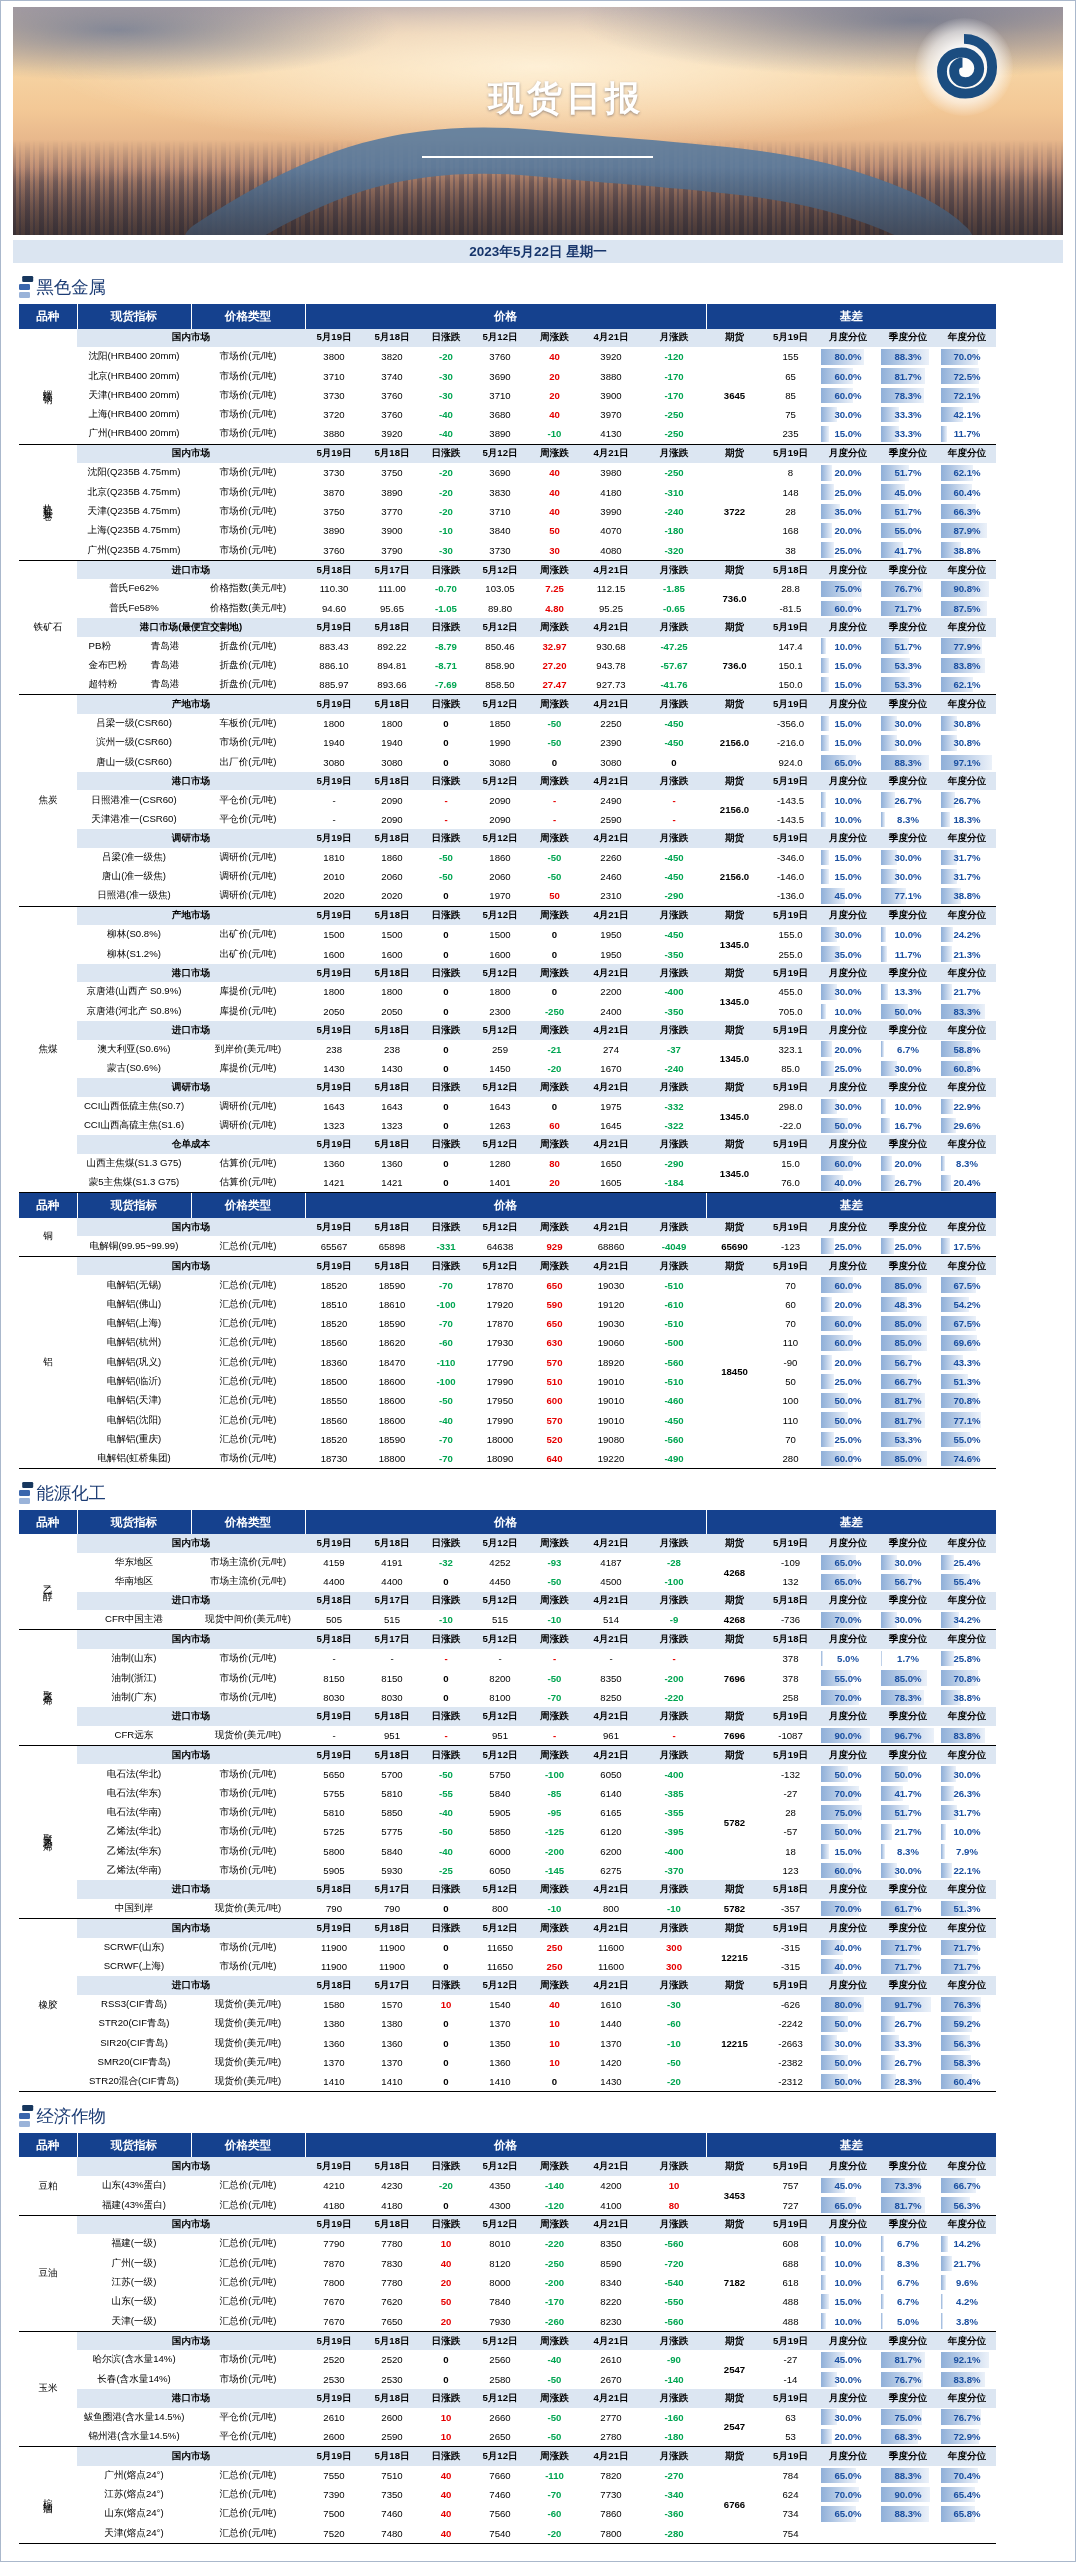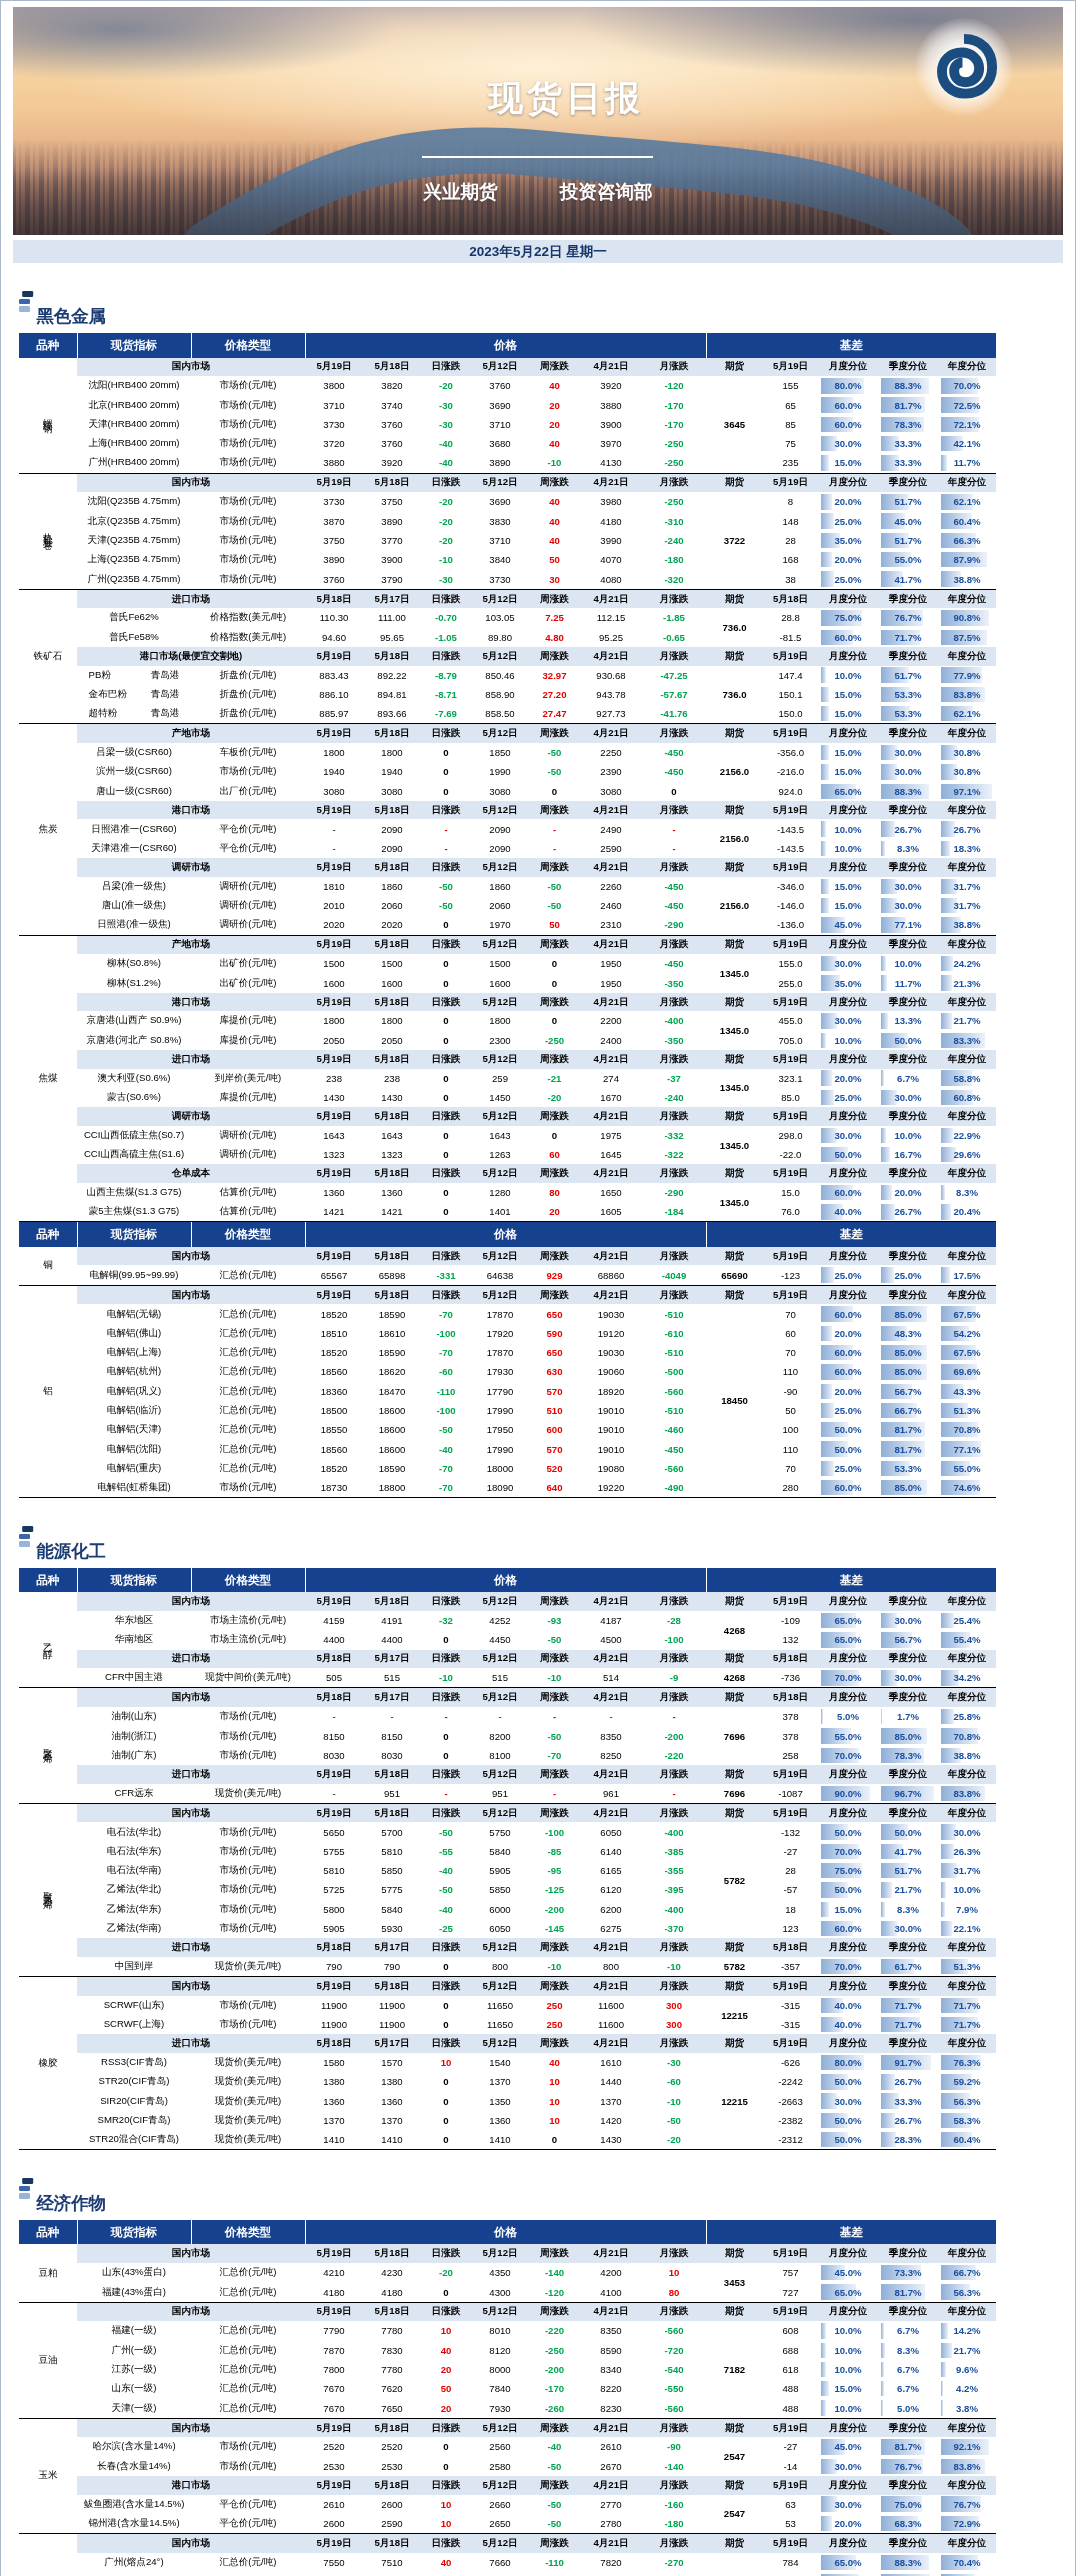--- a/index.html
+++ b/index.html
@@ -34,21 +34,21 @@
   .datebar{margin:5.1px 11.6px 0;height:23px;line-height:23px;background:#dbe5f1;
     text-align:center;color:#17356b;font-size:13.5px;font-weight:bold;}
 
   
   .sec-title{display:flex;align-items:center;margin:11.6px 0 5.1px 18px;}
   .squares{display:flex;flex-direction:column;gap:1.9px;margin-right:6.4px;}
   .squares span{display:block;width:11px;height:5.8px;border-radius:1.3px;}
   .squares .sq1{background:#17375e;transform:translateX(3.2px);}
   .squares .sq2{background:#3a66ad;}
   .squares .sq3{background:#9ab3d9;}
-  .sec-h{font-size:17.4px;font-weight:bold;color:#1c3c74;margin-top:29px;}
+  .sec-h{font-size:17.4px;font-weight:normal;color:#1c3c74;}
 
   
   table.rpt{border-collapse:collapse;table-layout:fixed;margin-left:18px;border-bottom:1.9px solid #000;}
   table.rpt td,table.rpt th{padding:0;overflow:hidden;white-space:nowrap;}
   tr.navy th{background:#15418e;color:#fff;font-size:11.6px;font-weight:bold;height:24.4px;border-right:1.9px solid #fff;}
   tr.navy th:last-child{border-right:none;}
   tr.sub td{background:#dce6f2;font-weight:bold;font-size:9.6px;height:18.6px;text-align:center;color:#000;}
   tr.sub td.variety{background:#fff;font-weight:normal;}
   tr.gsep td{border-top:1.9px solid #000;}
   td.variety{font-size:10.3px;color:#000;text-align:center;vertical-align:middle;}
@@ -76,24 +76,20 @@
       <path d="M300 370 C 480 250 620 208 820 228 C 1020 248 1170 250 1300 290 C 1380 315 1430 340 1460 370" fill="none" stroke="#567a9e" stroke-width="72" opacity="0.88" stroke-linecap="round"></path>
     </svg>
     <div class="shade"></div>
     <div class="logo">
       <svg width="76" height="76" viewBox="0 0 100 100">
         <path d="M50 13 C 73 13 87 29 87 50 C 87 71 72 85 52 85 C 33 85 21 72 21 56 C 21 41 32 31 47 31 C 60 31 70 40 70 52 C 70 62 62 70 52 70 C 43 70 37 64 37 55 C 37 49 42 44 48 44" fill="none" stroke="#1b4d80" stroke-width="13"></path>
       </svg>
     </div>
     <div class="hero-title">现货日报</div>
     <div class="hero-line"></div>
-    <div class="hero-sub">
-      <span>兴业期货</span>
-      <span>投资咨询部</span>
-    </div>
   </div>
 
   <div class="datebar">2023年5月22日  星期一</div>
 
   <div id="sections">
       <div class="section">
         <div class="sec-title">
           <div class="squares">
             <span class="sq1"></span>
             <span class="sq2"></span>

